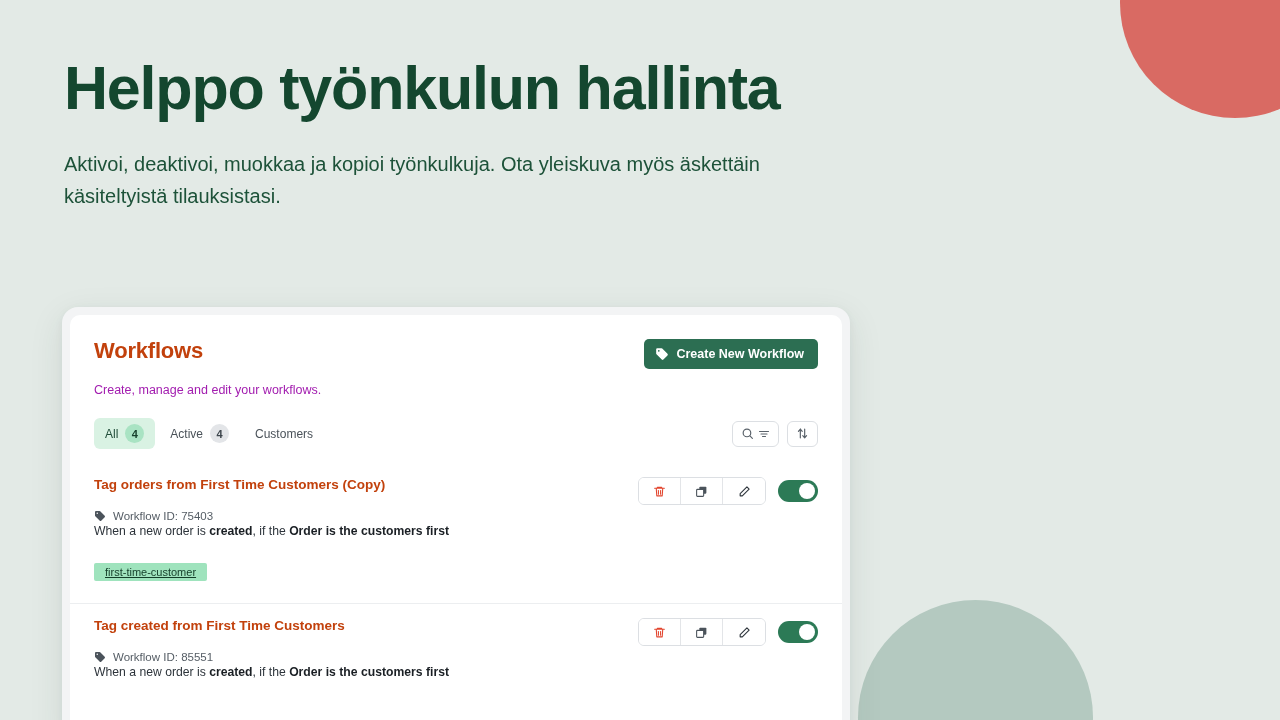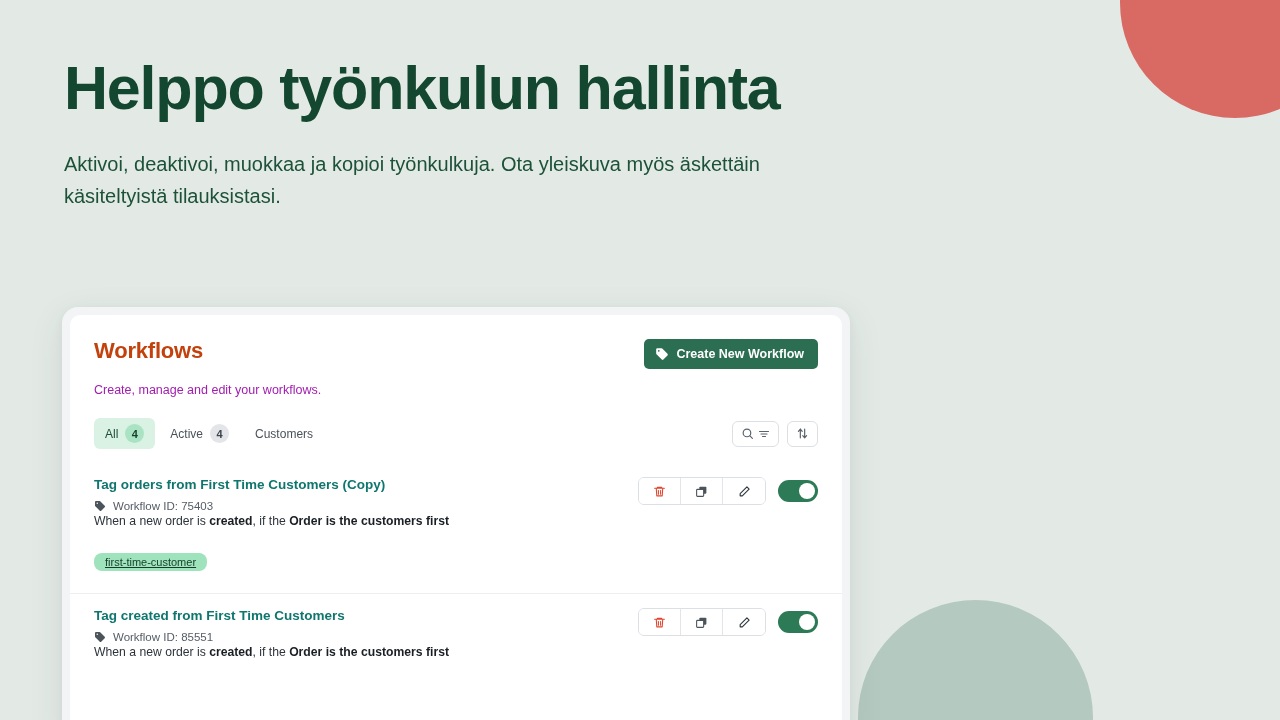--- a/index.html
+++ b/index.html
@@ -165,27 +165,27 @@
   .wf-row { padding: 14px 24px 22px 24px; }
   .wf-row + .wf-row { border-top: 1px solid #eceef0; }
   .wf-top {
     display: flex;
     align-items: flex-start;
     justify-content: space-between;
   }
   .wf-name {
     font-size: 13.5px;
     font-weight: 700;
-    color: #0f766e;
+    color: #c2410c;
   }
   .wf-id {
     display: flex;
     align-items: center;
     gap: 7px;
-    margin-top: 8px;
+    margin-top: 18px;
     font-size: 11.5px;
     color: #555d65;
   }
   .wf-actions { display: flex; align-items: center; gap: 12px; }
   .btn-group {
     display: flex;
     border: 1px solid #dcdfe3;
     border-radius: 6px;
     overflow: hidden;
     background: #fff;
@@ -226,21 +226,21 @@
     color: #2d343b;
     line-height: 1.5;
   }
   .wf-desc b { font-weight: 700; color: #1a1f24; }
 
   .tag-row { margin-top: 22px; }
   .tag-chip {
     display: inline-block;
     background: #9fe3bd;
     color: #143d29;
-    border-radius: 8px;
+    border-radius: 2px;
     padding: 3px 11px;
     font-size: 11px;
     text-decoration: underline;
   }
 </style>
 </head>
 <body>
 
 <div class="deco-circle-red"></div>
 <div class="deco-circle-green"></div>

